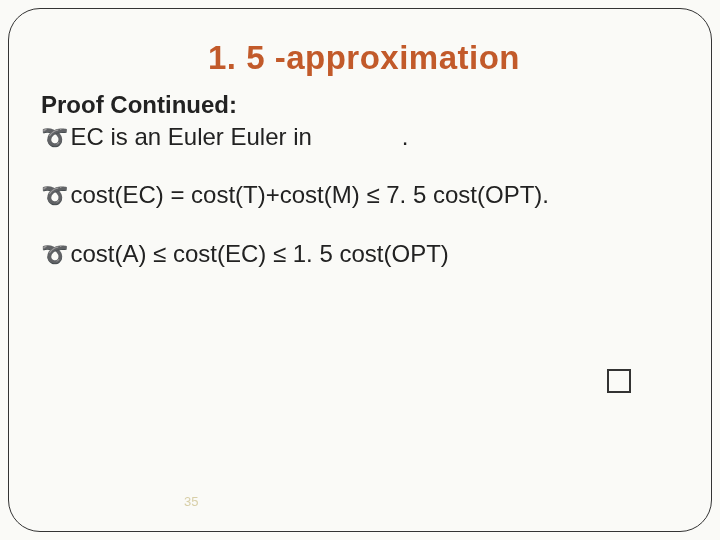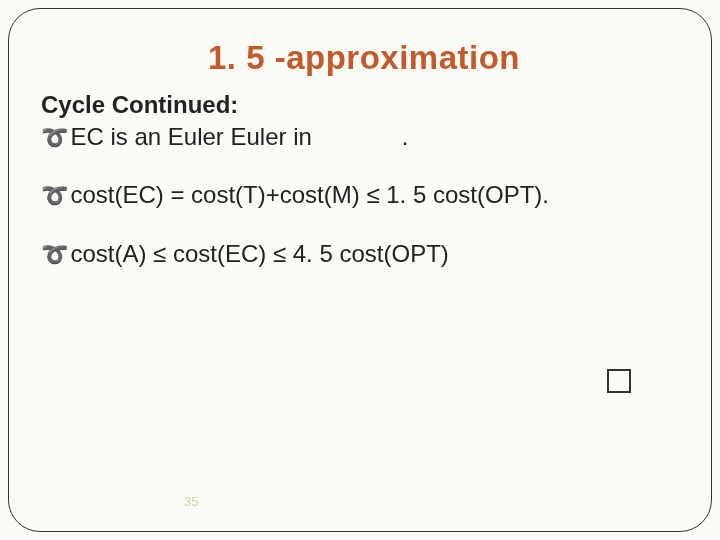--- a/index.html
+++ b/index.html
@@ -77,36 +77,36 @@
   }
 </style>
 </head>
 <body>
 
 <div class="slide">
   <div class="frame">
 
     <h1 class="title">1. 5 -approximation</h1>
 
-    <div class="subhead">Cycle Continued:</div>
+    <div class="subhead">Proof Continued:</div>
 
     <div class="line">
       <span class="bullet">➰</span><span>EC is an Euler Euler in</span><span style="display:inline-block;width:90px;"></span><span>.</span>
     </div>
 
     <div class="gap"></div>
 
     <div class="line">
-      <span class="bullet">➰</span><span>cost(EC) = cost(T)+cost(M) ≤ 1. 5 cost(OPT).</span>
+      <span class="bullet">➰</span><span>cost(EC) = cost(T)+cost(M) ≤ 7. 5 cost(OPT).</span>
     </div>
 
     <div class="gap"></div>
 
     <div class="line">
-      <span class="bullet">➰</span><span>cost(A) ≤ cost(EC) ≤ 4. 5 cost(OPT)</span>
+      <span class="bullet">➰</span><span>cost(A) ≤ cost(EC) ≤ 1. 5 cost(OPT)</span>
     </div>
 
     <div class="qed"></div>
 
     <div class="pagenum">35</div>
 
   </div>
 </div>
 
 </body></html>

